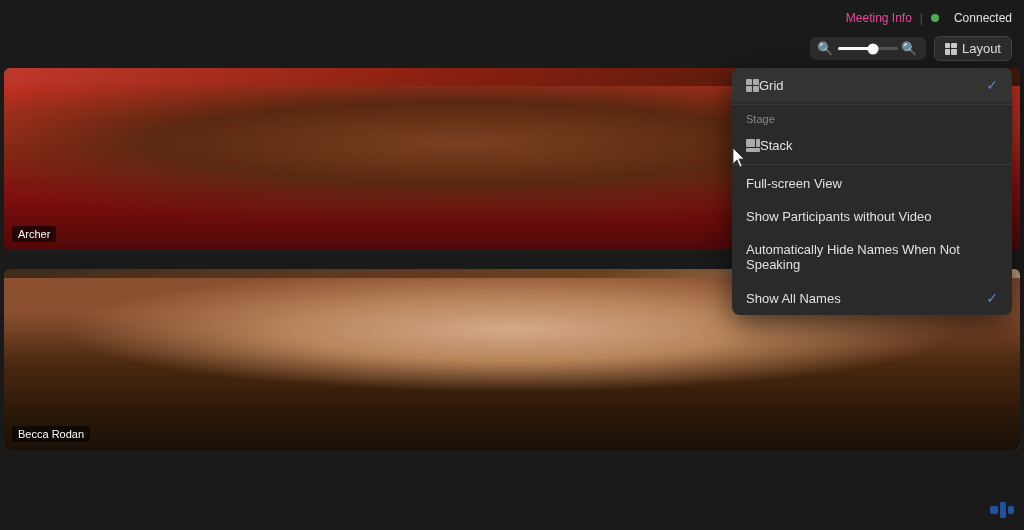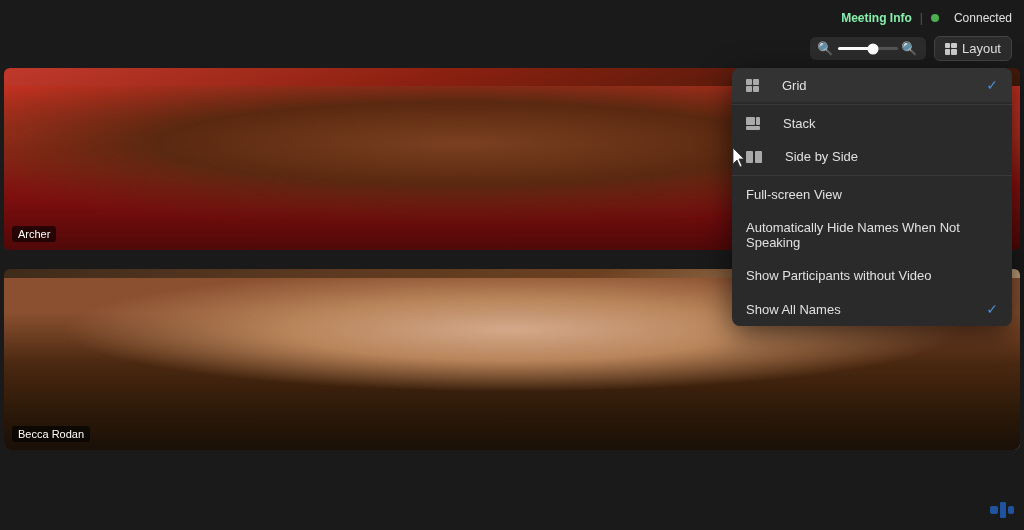--- a/index.html
+++ b/index.html
@@ -22,24 +22,23 @@
       background: #1a1a1a;
       display: flex;
       align-items: center;
       justify-content: flex-end;
       padding: 0 12px;
       gap: 8px;
       z-index: 10;
     }
 
     .meeting-info {
-      color: #86efac;
+      color: #ec4899;
       font-size: 12px;
       cursor: pointer;
-      font-weight: bold;
     }
 
     .separator {
       color: #555;
       font-size: 12px;
     }
 
     .connected-badge {
       display: flex;
       align-items: center;
@@ -193,21 +192,21 @@
       cursor: pointer;
     }
 
     .dropdown-item.active-item {
       background: #333;
     }
 
     .dropdown-item-left {
       display: flex;
       align-items: center;
-      gap: 23px;
+      gap: 0;
     }
 
     .dropdown-section-label {
       padding: 6px 14px 4px;
       color: #888;
       font-size: 11px;
     }
 
     .dropdown-divider {
       height: 1px;
@@ -431,56 +430,48 @@
           <span></span>
           <span></span>
       </div>
       <span>Grid</span>
     </div>
     <span class="check-icon">✓</span>
   </div>
 
   <div class="dropdown-divider"></div>
 
+  <div class="dropdown-section-label">Stage</div>
 
   <div class="dropdown-item">
     <div class="dropdown-item-left">
       <div class="icon-stack">
         <div class="stack-row">
           <span class="stack-main"></span>
           <span style="background:#aaa;border-radius:1px;flex:1;"></span>
         </div>
         <div style="background:#aaa;border-radius:1px;height:4px;"></div>
       </div>
       <span>Stack</span>
     </div>
   </div>
 
-  <div class="dropdown-item">
-    <div class="dropdown-item-left">
-      <div class="icon-sbs">
-        <span></span>
-          <span></span>
-      </div>
-      <span>Side by Side</span>
-    </div>
-  </div>
 
   <div class="dropdown-divider"></div>
 
   <div class="dropdown-item">
     <span>Full-screen View</span>
   </div>
 
   <div class="dropdown-item">
+    <span>Show Participants without Video</span>
+  </div>
+
+  <div class="dropdown-item">
     <span>Automatically Hide Names When Not Speaking</span>
-  </div>
-
-  <div class="dropdown-item">
-    <span>Show Participants without Video</span>
   </div>
 
   <div class="dropdown-item">
     <div class="dropdown-item-left">
       <span>Show All Names</span>
     </div>
     <span class="check-icon">✓</span>
   </div>
 
 </div>

